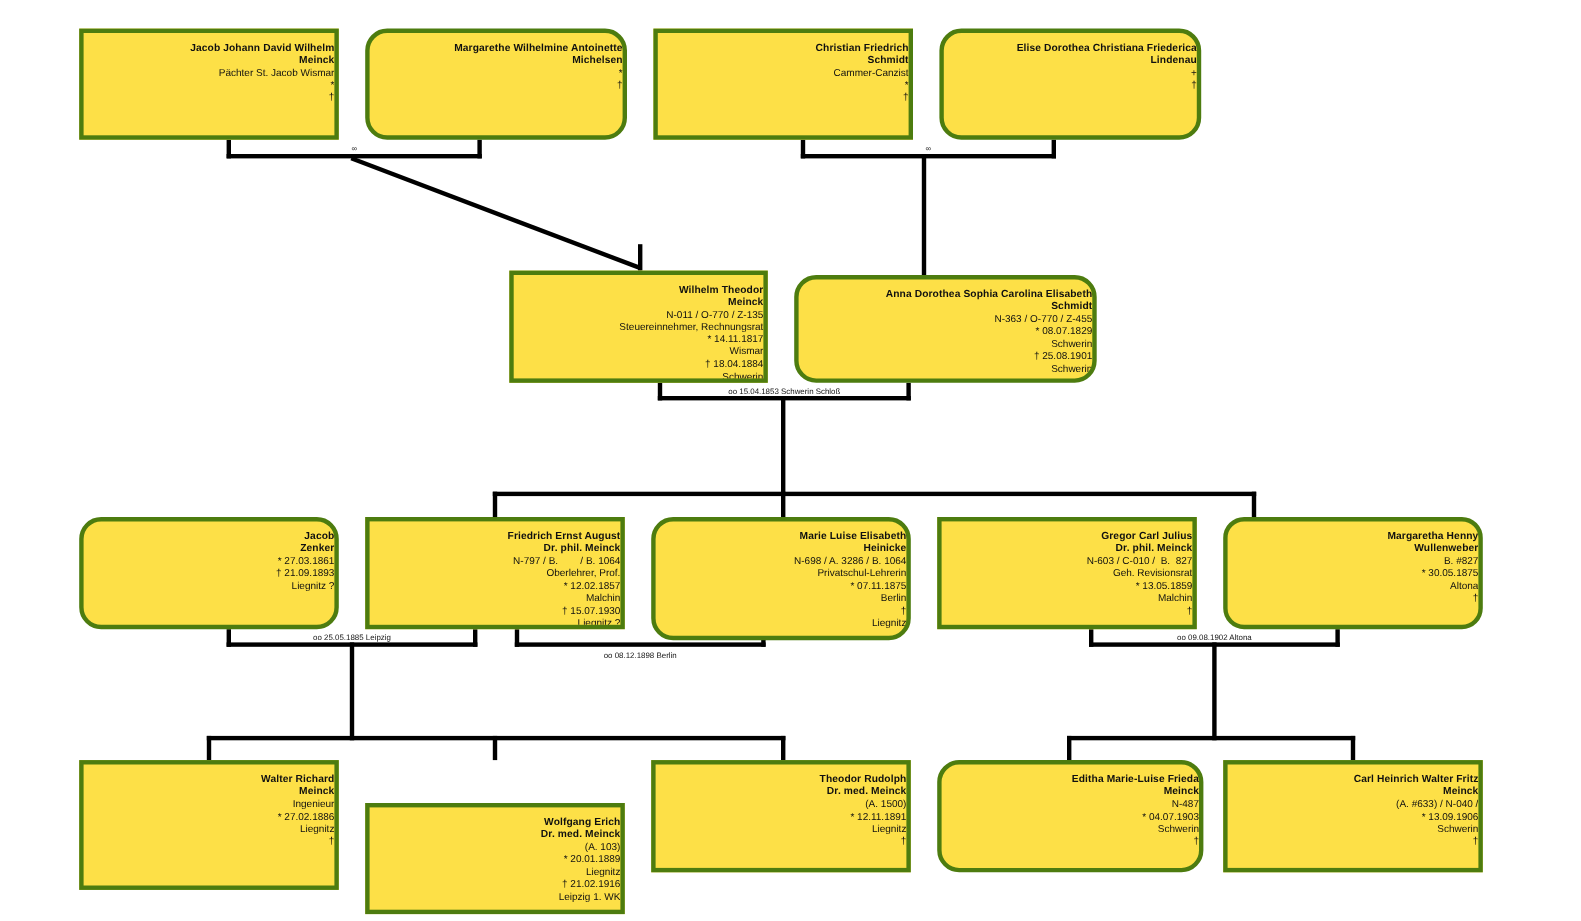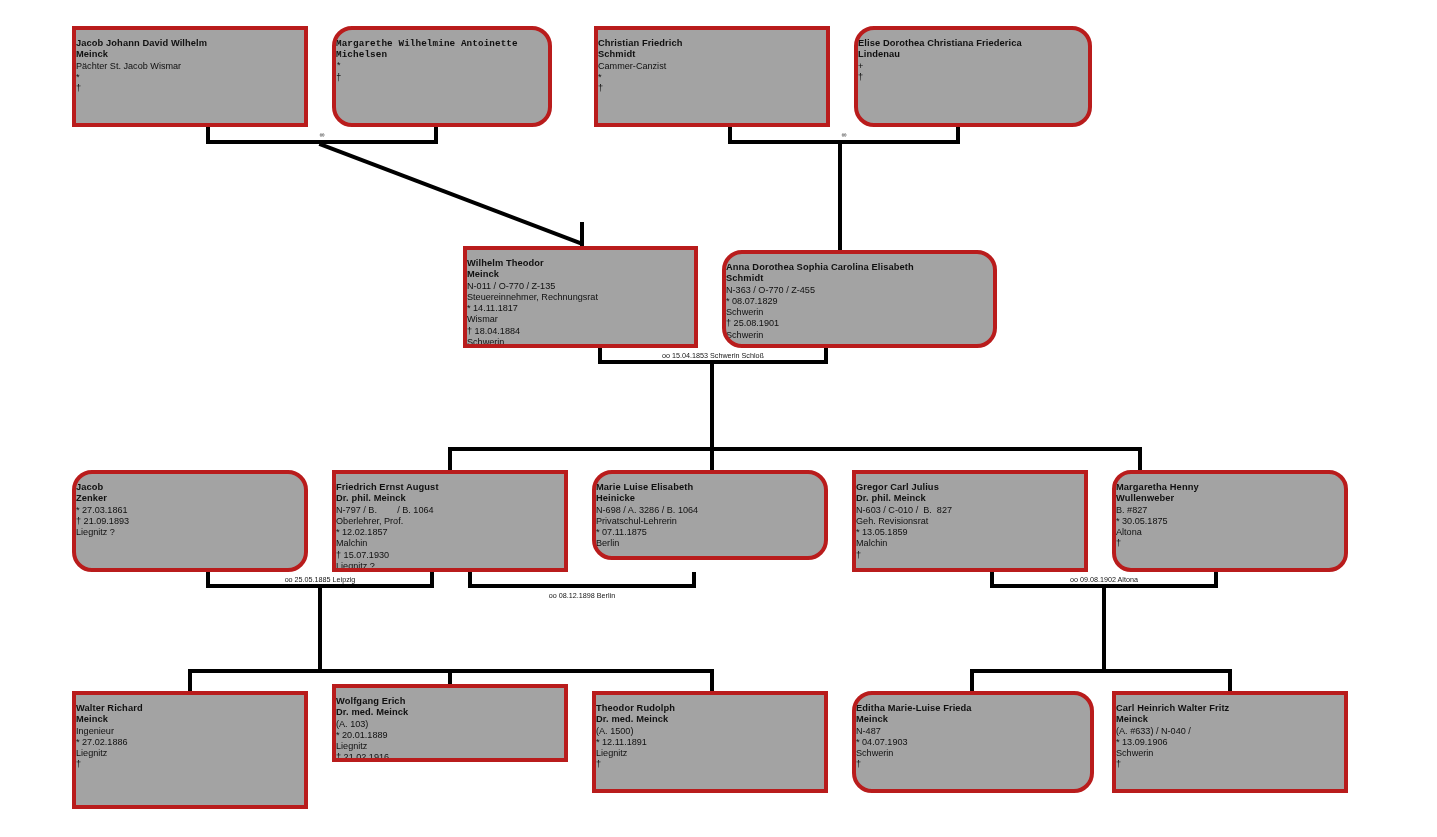--- a/index.html
+++ b/index.html
@@ -16,23 +16,23 @@
     position: relative;
     width: 1437px;
     height: 837px;
     background: #ffffff;
     overflow: hidden;
   }
   
   .person {
     position: absolute;
     box-sizing: border-box;
-    background: #a3a3a3;
-    border: 4px solid #b91c1c;
-    text-align: left;
+    background: #fde047;
+    border: 4px solid #4d7c0f;
+    text-align: right;
     line-height: 11.2px;
     font-size: 9.1px;
     color: #101010;
     padding-top: 8px;
     overflow: hidden;
   }
   .person.female {
     border-radius: 20px;
   }
   .person .nm {
@@ -128,21 +128,21 @@
   <div class="person male" style="left:72px; top:26px; width:236px; height:101px;">
     <div class="nm">Jacob Johann David Wilhelm</div>
     <div class="nm">Meinck</div>
     <div class="ln"></div>
     <div class="ln">Pächter St. Jacob Wismar</div>
     <div class="ln">*</div>
     <div class="ln"></div>
     <div class="ln">†</div>
   </div>
 
-  <div class="person female" style="left:332px; top:26px; width:220px; height:101px;font-family:Liberation Mono, monospace;">
+  <div class="person female" style="left:332px; top:26px; width:238px; height:101px;">
     <div class="nm">Margarethe Wilhelmine Antoinette</div>
     <div class="nm">Michelsen</div>
     <div class="ln"></div>
     <div class="ln"></div>
     <div class="ln">*</div>
     <div class="ln"></div>
     <div class="ln">†</div>
   </div>
 
   <div class="person male" style="left:594px; top:26px; width:236px; height:101px;">
@@ -202,21 +202,21 @@
     <div class="nm">Friedrich Ernst August</div>
     <div class="nm">Dr. phil. Meinck</div>
     <div class="ln">N-797 / B.        / B. 1064</div>
     <div class="ln">Oberlehrer, Prof.</div>
     <div class="ln">* 12.02.1857</div>
     <div class="ln">Malchin</div>
     <div class="ln">† 15.07.1930</div>
     <div class="ln">Liegnitz ?</div>
   </div>
 
-  <div class="person female" style="left:592px; top:470px; width:236px; height:90px;">
+  <div class="person female" style="left:592px; top:470px; width:236px; height:112px;">
     <div class="nm">Marie Luise Elisabeth</div>
     <div class="nm">Heinicke</div>
     <div class="ln">N-698 / A. 3286 / B. 1064</div>
     <div class="ln">Privatschul-Lehrerin</div>
     <div class="ln">* 07.11.1875</div>
     <div class="ln">Berlin</div>
     <div class="ln">†</div>
     <div class="ln">Liegnitz</div>
   </div>
 
@@ -246,21 +246,21 @@
     <div class="nm">Walter Richard</div>
     <div class="nm">Meinck</div>
     <div class="ln"></div>
     <div class="ln">Ingenieur</div>
     <div class="ln">* 27.02.1886</div>
     <div class="ln">Liegnitz</div>
     <div class="ln">†</div>
     <div class="ln"></div>
   </div>
 
-  <div class="person male" style="left:332px; top:684px; width:236px; height:78px;">
+  <div class="person male" style="left:332px; top:730px; width:236px; height:101px;">
     <div class="nm">Wolfgang Erich</div>
     <div class="nm">Dr. med. Meinck</div>
     <div class="ln">(A. 103)</div>
     <div class="ln"></div>
     <div class="ln">* 20.01.1889</div>
     <div class="ln">Liegnitz</div>
     <div class="ln">† 21.02.1916</div>
     <div class="ln">Leipzig 1. WK</div>
   </div>
 

